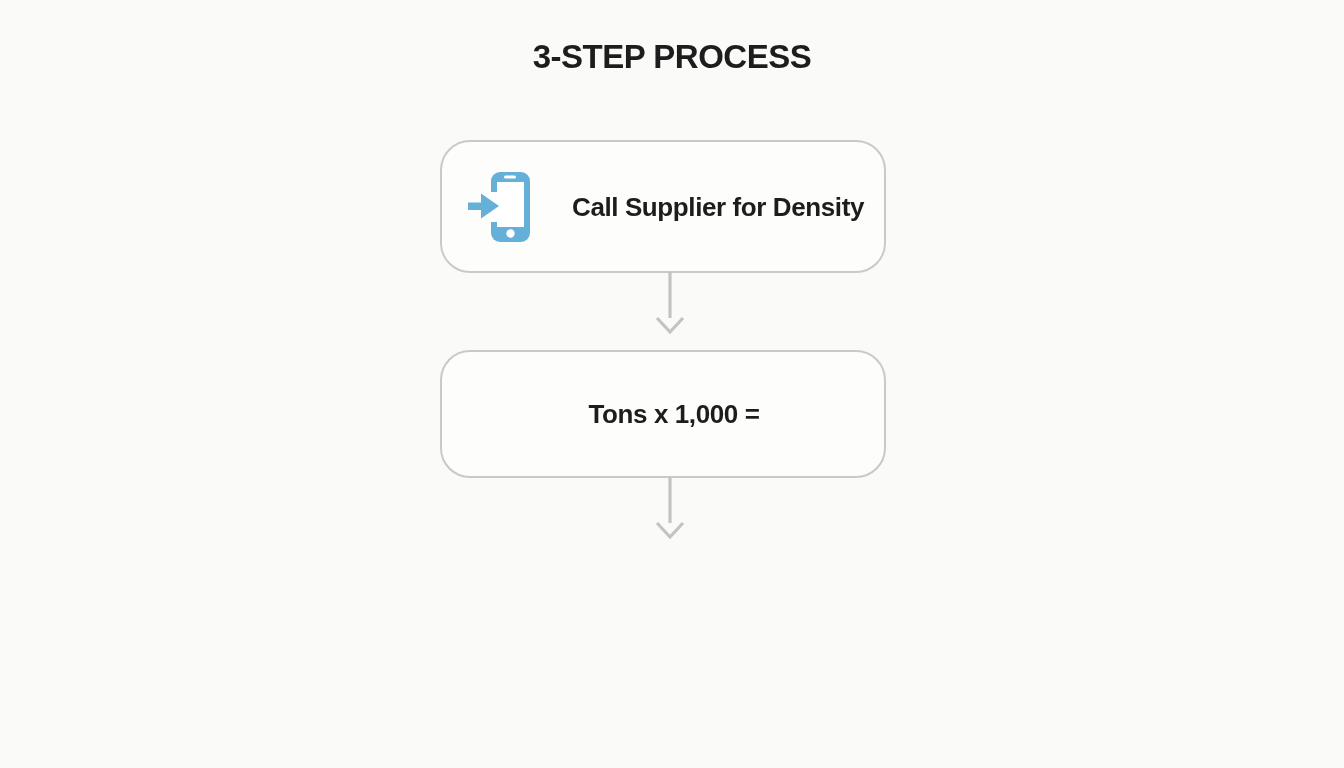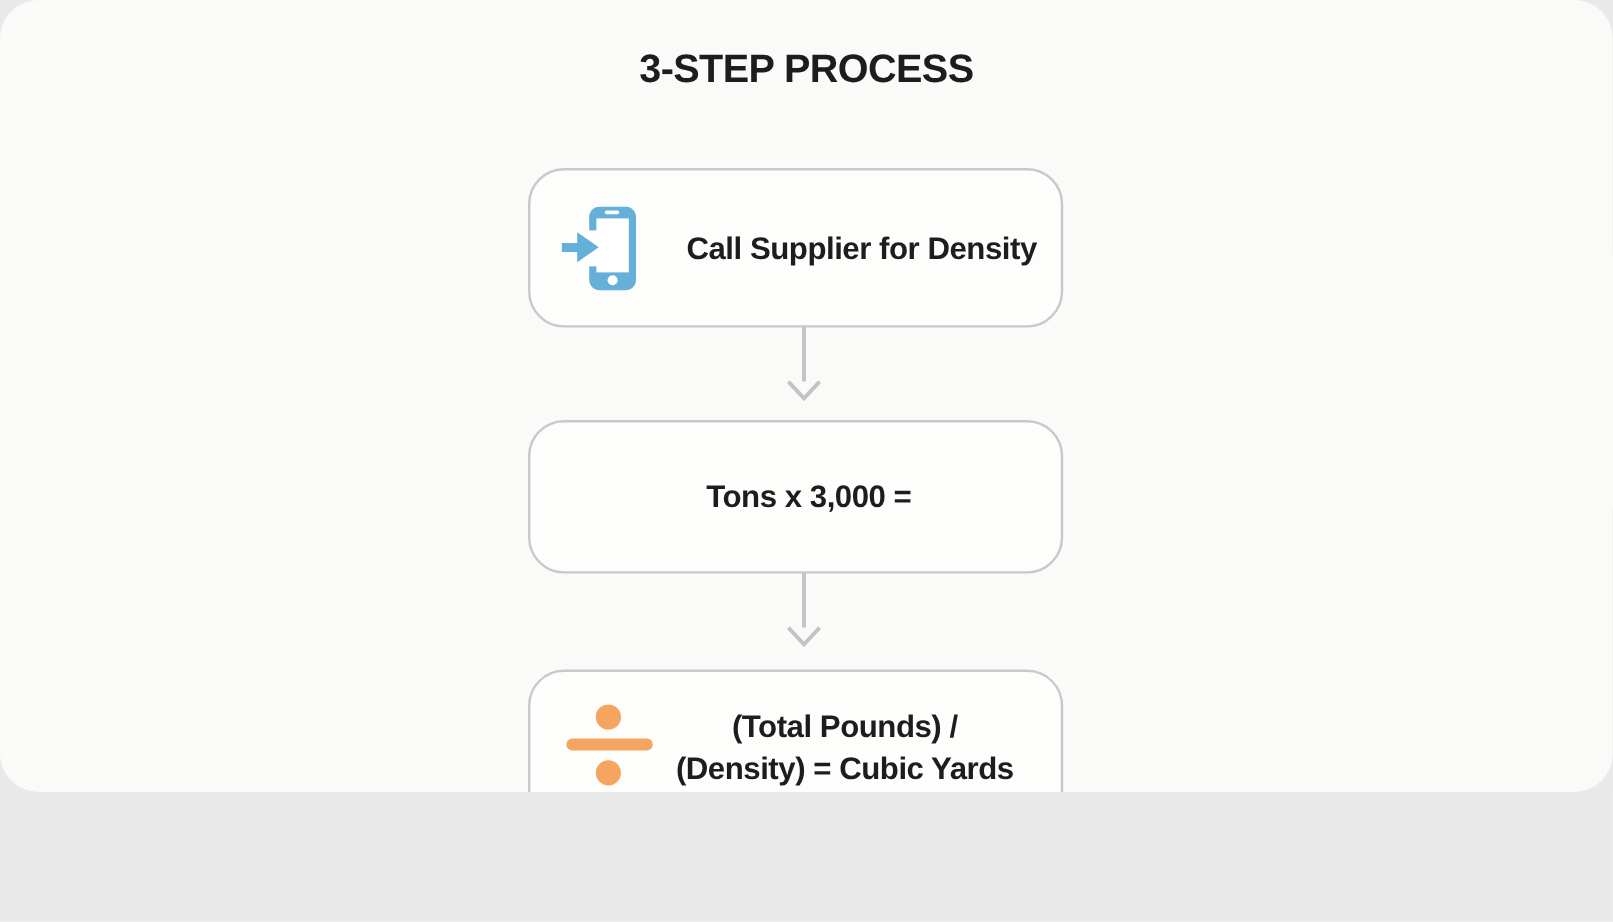--- a/index.html
+++ b/index.html
@@ -4,25 +4,24 @@
 <style>
   html, body {
     margin: 0;
     padding: 0;
     background: #e9e9e9;
     font-family: "Liberation Sans", "DejaVu Sans", sans-serif;
   }
   .canvas {
     position: relative;
     width: 1344px;
-    height: 660px;
+    height: 768px;
     margin: 0 auto;
     background: var(--background, #fafaf8);
     overflow: hidden;
-    border-radius: 32px;
   }
   .title {
     position: absolute;
     left: 0;
     right: 0;
     top: 36px;
     margin: 0;
     text-align: center;
     font-size: 33px;
     line-height: 1.25;
@@ -120,38 +119,25 @@
 
   <div class="flow-arrow arrow1">
     <svg viewBox="0 0 32 64" xmlns="http://www.w3.org/2000/svg">
       <line x1="16" y1="0" x2="16" y2="46"></line>
       <polyline points="3,46 16,60 29,46"></polyline>
     </svg>
   </div>
 
   <div class="step-box box2">
     <div class="step-text">
-      <div class="line line-1">Tons x 3,000 =</div>
+      <div class="line line-1">Tons x 1,000 =</div>
     </div>
   </div>
 
   <div class="flow-arrow arrow2">
     <svg viewBox="0 0 32 64" xmlns="http://www.w3.org/2000/svg">
       <line x1="16" y1="0" x2="16" y2="46"></line>
       <polyline points="3,46 16,60 29,46"></polyline>
     </svg>
   </div>
 
-  <div class="step-box box3">
-    <div class="step-icon">
-      <svg viewBox="0 0 78 72" xmlns="http://www.w3.org/2000/svg">
-        <circle class="divide-shape" cx="37" cy="10.5" r="10.5"></circle>
-        <rect class="divide-shape" x="2" y="28.5" width="72" height="10" rx="5"></rect>
-        <circle class="divide-shape" cx="37" cy="57" r="10.5"></circle>
-      </svg>
-    </div>
-    <div class="step-text">
-      <div class="line line-1">(Total Pounds) /</div>
-      <div class="line line-2">(Density) = Cubic Yards</div>
-    </div>
-  </div>
 
 </div>
 
 </body></html>

